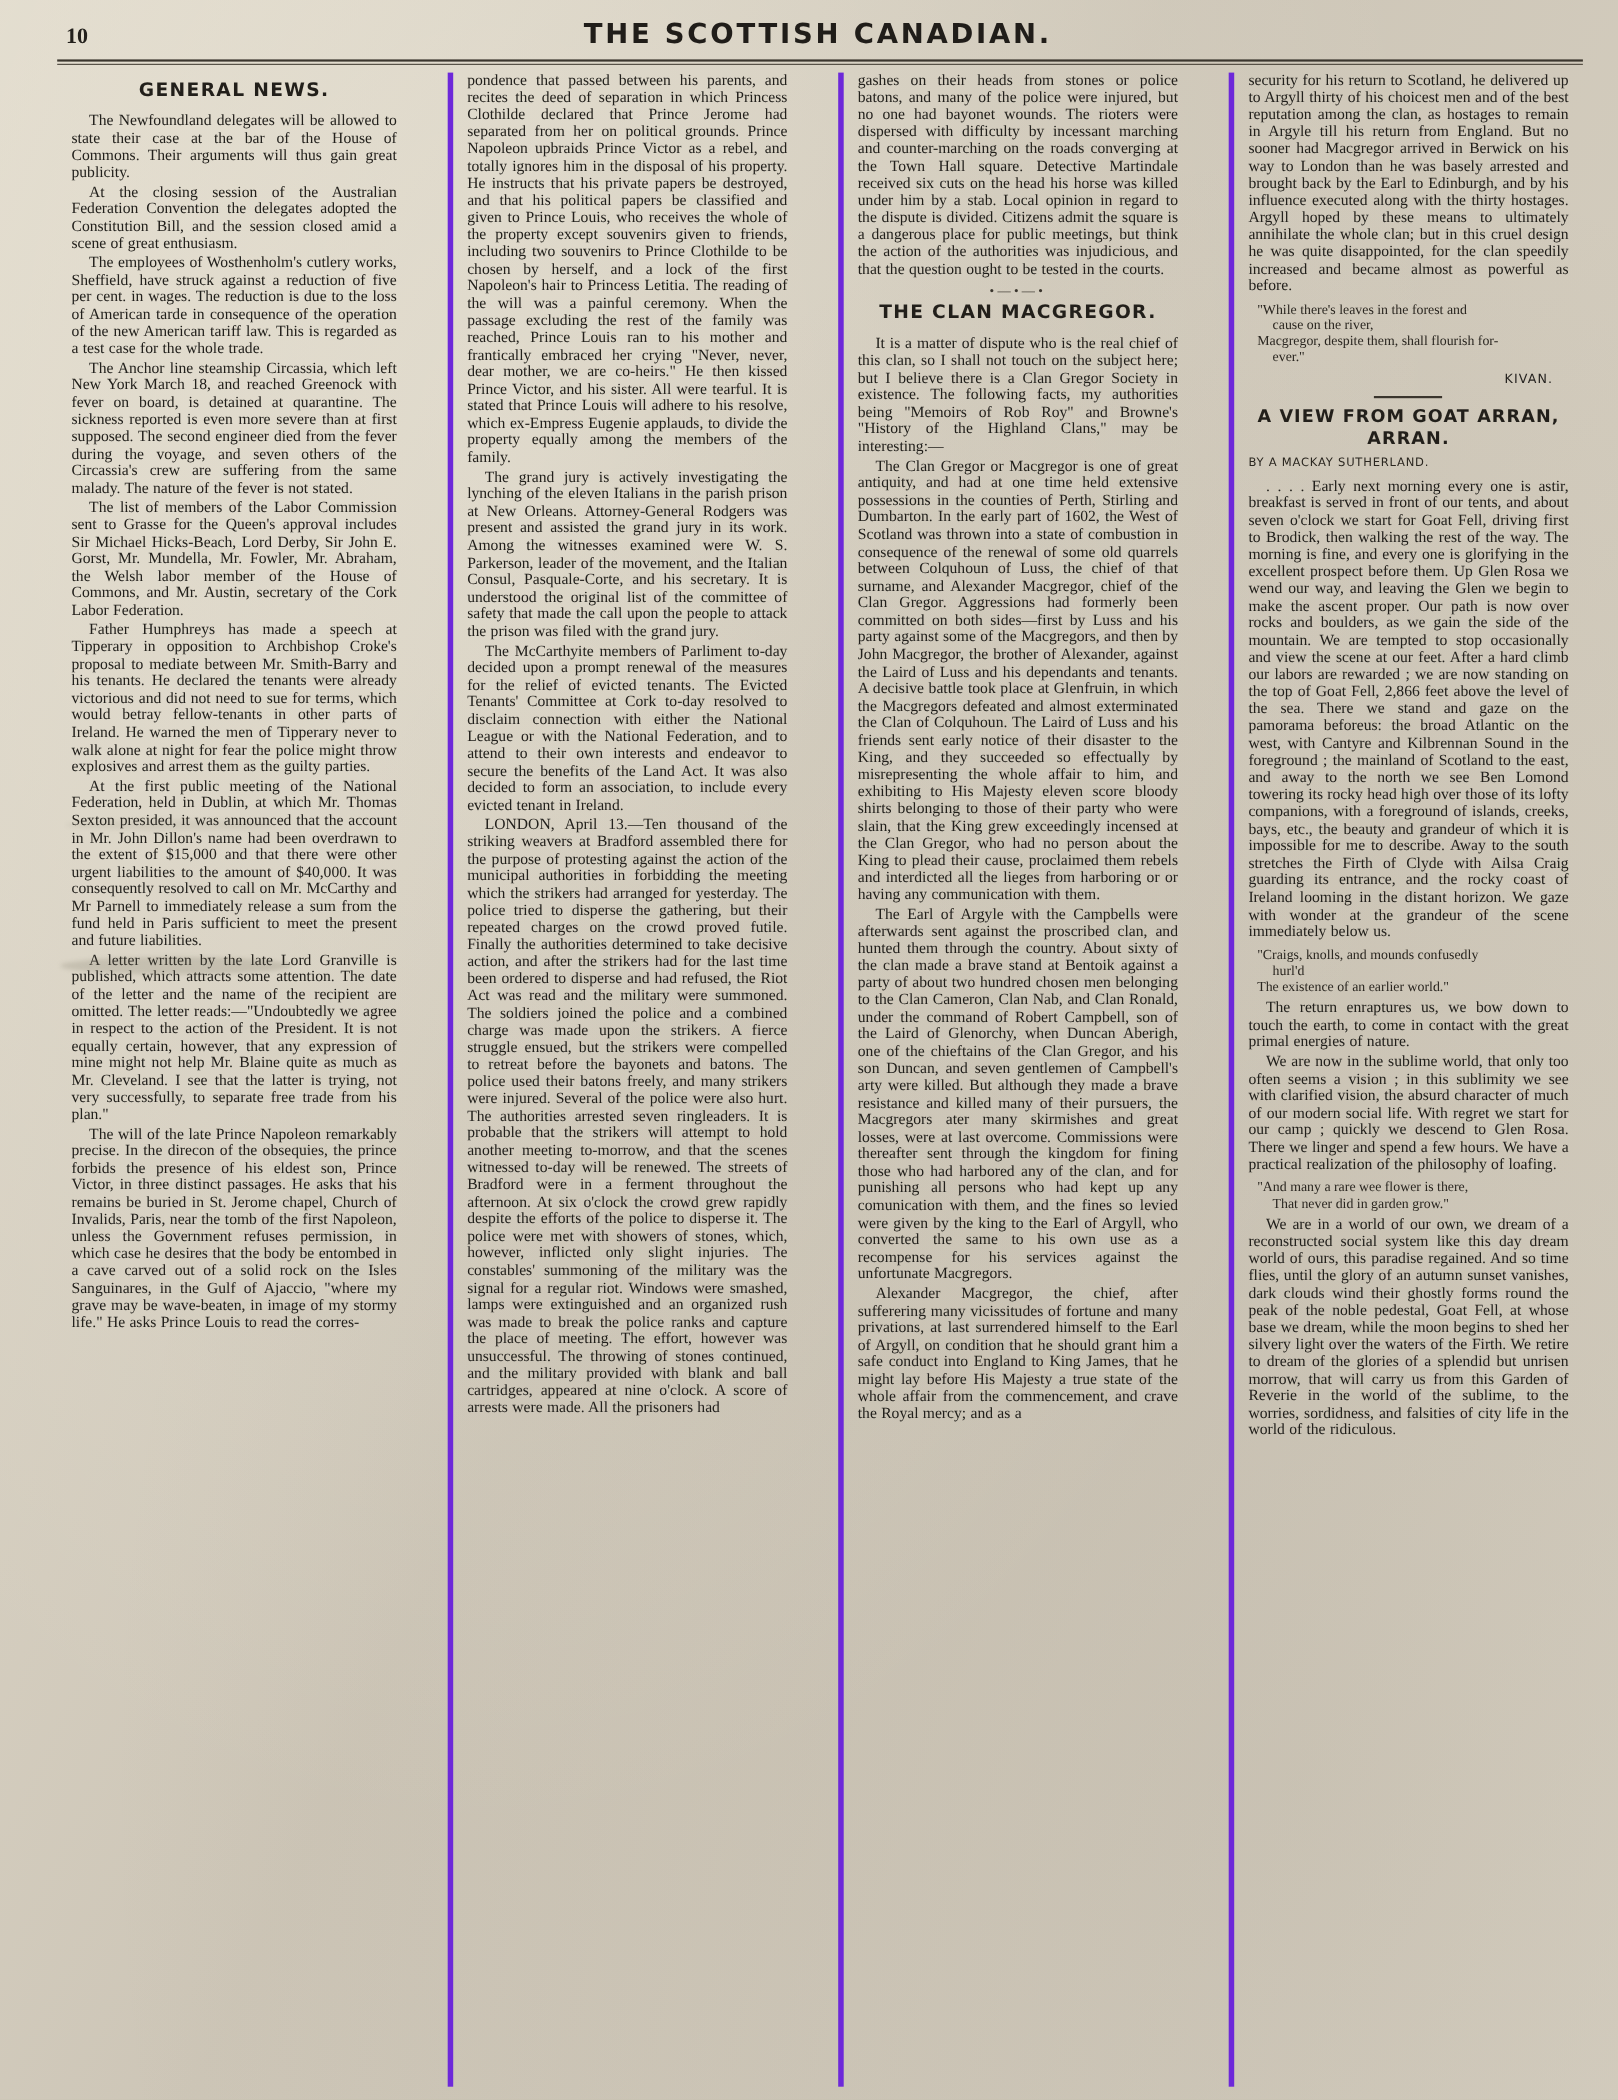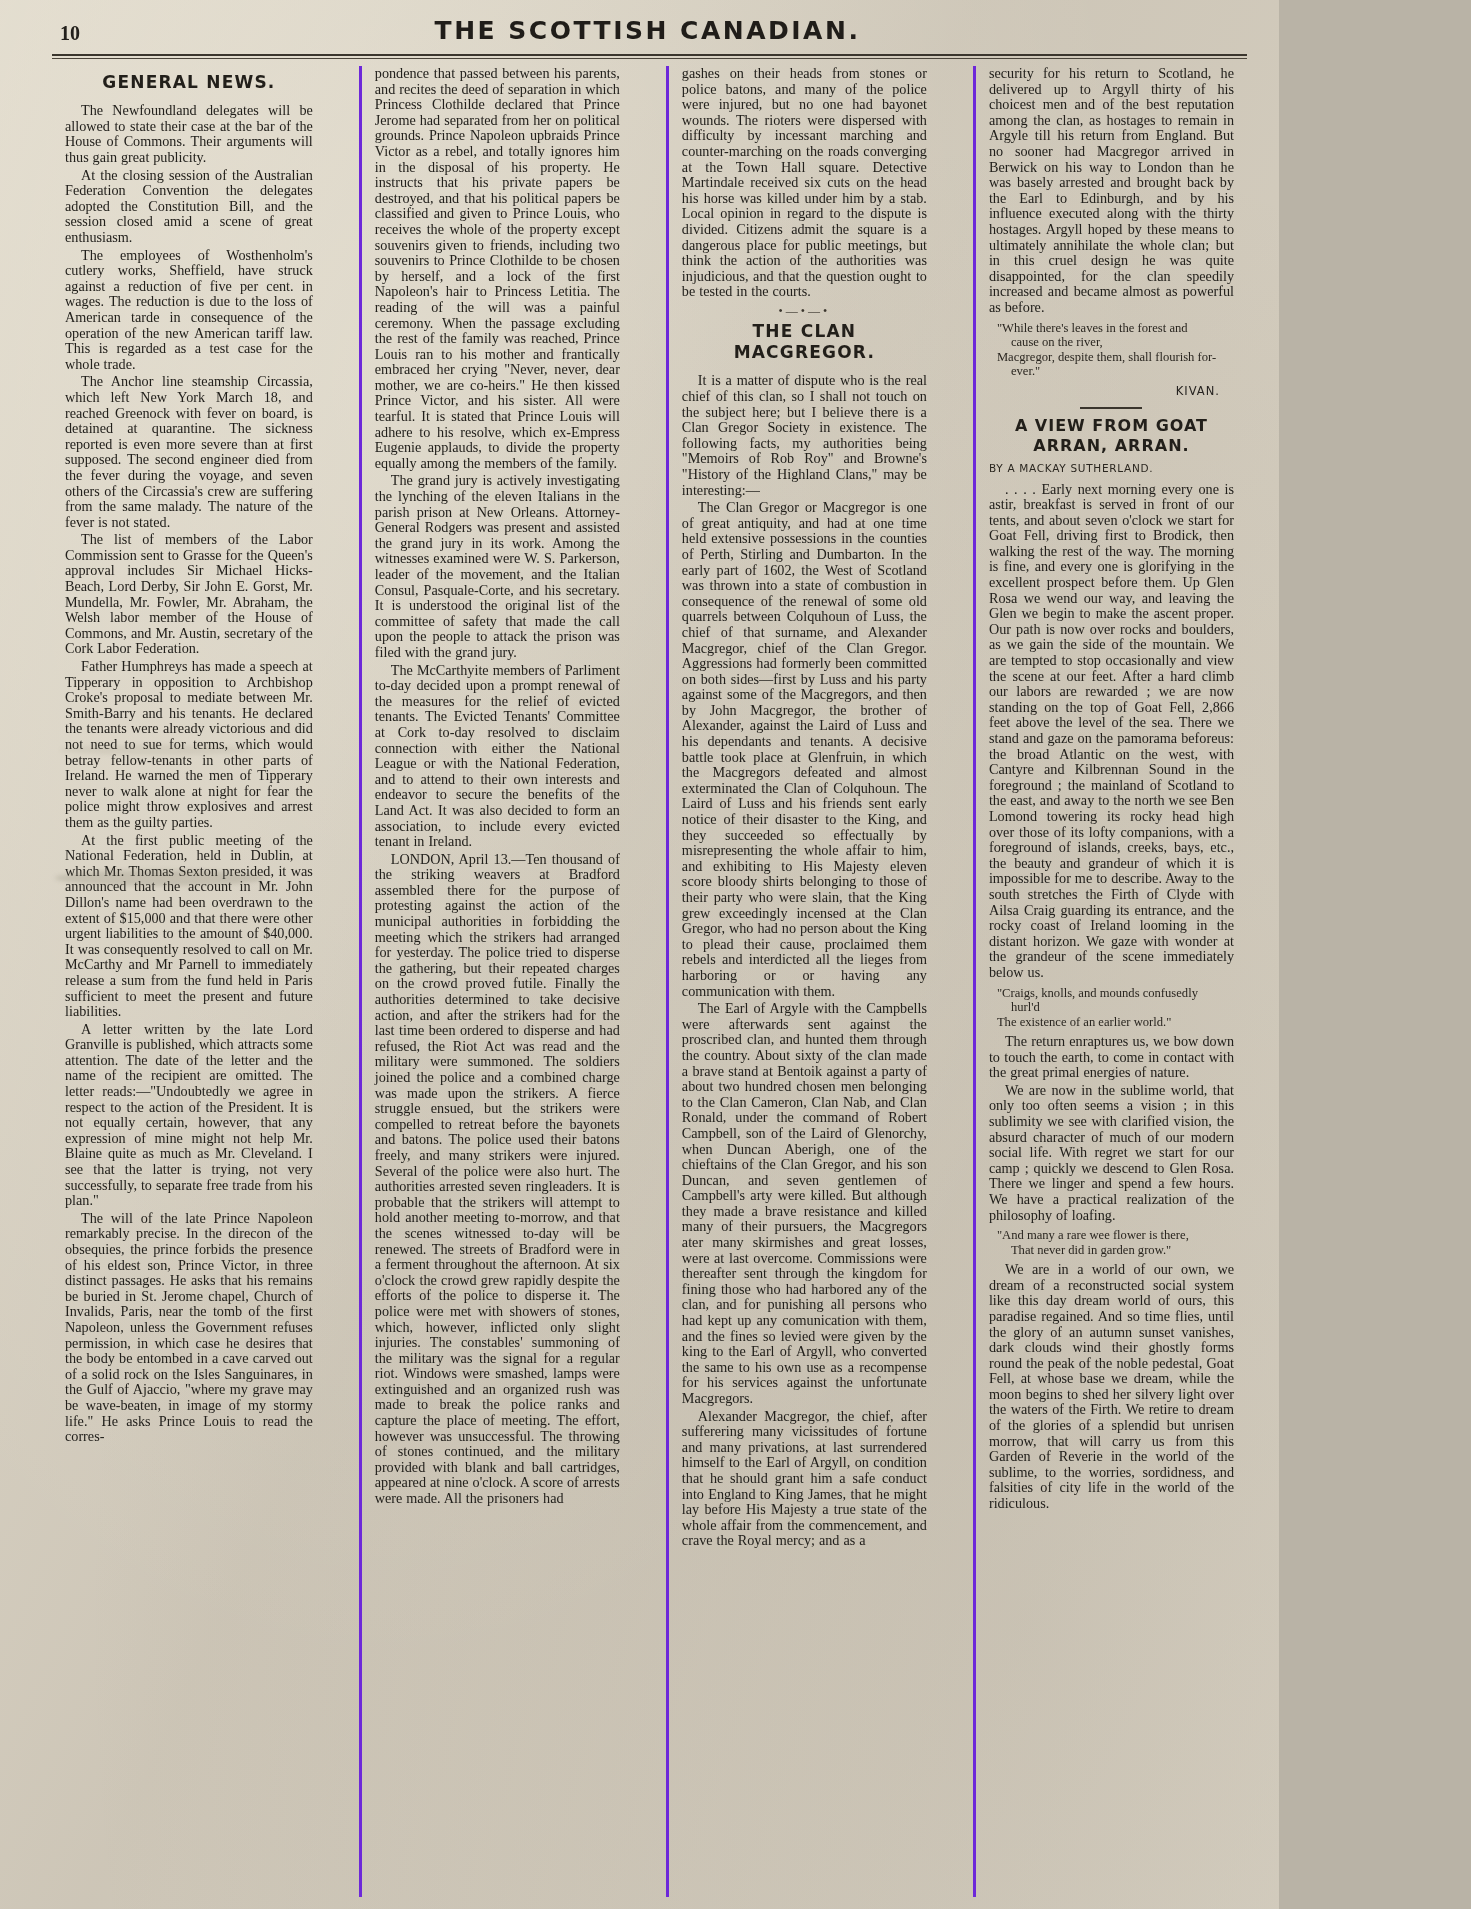--- a/index.html
+++ b/index.html
@@ -5,21 +5,21 @@
   html, body {
     margin: 0;
     padding: 0;
     background: #b9b3a6;
   }
   body {
     font-family: "Liberation Serif", serif;
   }
   .page {
     position: relative;
-    width: 1279px;
+    width: 1471px;
     height: 1909px;
     background: #cfc8ba;
     box-sizing: border-box;
     overflow: hidden;
   }
   
   .paper-tint {
     position: absolute;
     inset: 0;
     background:
@@ -82,21 +82,21 @@
     display: flex;
     gap: 0;
   }
   .col {
     width: 25%;
     box-sizing: border-box;
     padding: 0 13px;
     position: relative;
   }
   .col + .col {
-    border-left: 3px solid #6d28d9;
+    border-left: 5px solid #6d28d9;
     margin-left: 33px;
   }
   .head {
     text-align: center;
     font-family: "DejaVu Sans", sans-serif;
     font-weight: bold;
     font-size: 17px;
     letter-spacing: 1.2px;
     color: #221f1a;
     margin: 6px 0 10px 0;

